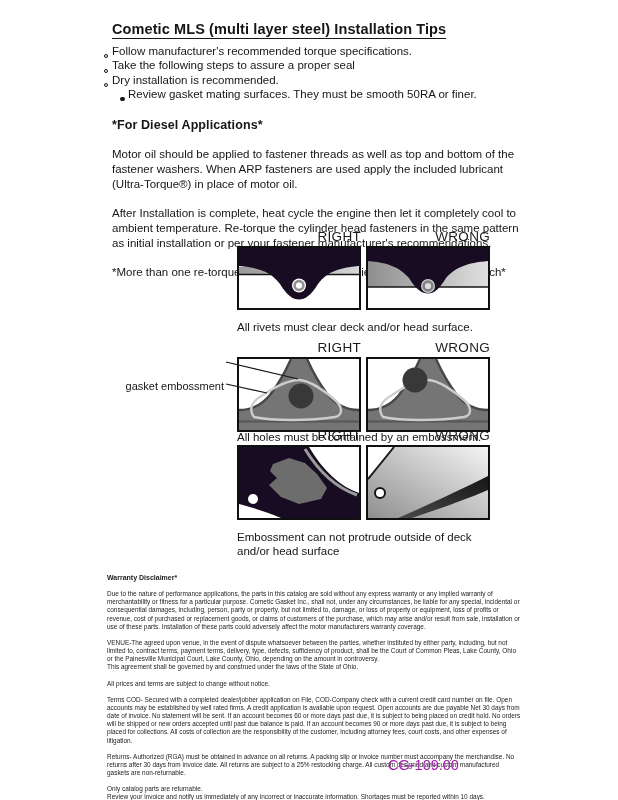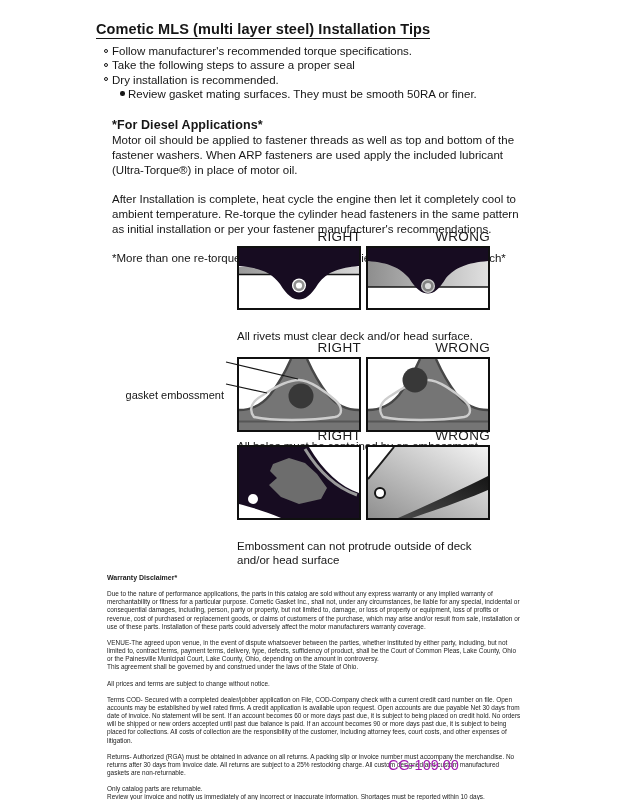--- a/index.html
+++ b/index.html
@@ -2,53 +2,53 @@
 <html><head>
 <meta charset="utf-8">
 <style>
   * { margin:0; padding:0; box-sizing:border-box; }
   html,body { width:618px; height:800px; background:#ffffff; font-family:"Liberation Sans", sans-serif; color:#161616; }
   #page { position:relative; width:618px; height:800px; background:#fff; overflow:hidden; }
 
   .abs { position:absolute; }
 
   
-  #title { left:96px; top:21px; font-size:14.5px; font-weight:bold; border-bottom:1.6px solid #161616; padding-bottom:1px; letter-spacing:0.1px; }
+  #title { left:112px; top:21px; font-size:14.5px; font-weight:bold; border-bottom:1.6px solid #161616; padding-bottom:1px; letter-spacing:0.1px; }
 
   
   #tips { left:104px; top:44px; width:430px; font-size:11.5px; line-height:14.3px; }
-  .bullet-row { display:flex; align-items:flex-start; }
+  .bullet-row { display:flex; align-items:flex-end; }
   .b-open { width:4px; height:4px; border:1.2px solid #161616; border-radius:50%; margin:4.5px 4px 0 0; flex:none; }
   .b-fill { width:4.5px; height:4.5px; background:#161616; border-radius:50%; margin:4.5px 3.5px 0 0; flex:none; }
   .sub-list { padding-left:16px; }
 
   
   #diesel { left:112px; top:118px; width:409px; font-size:11.5px; line-height:15px; }
-  #diesel h2 { font-size:12.5px; font-weight:bold; margin-bottom:0; letter-spacing:0.1px; }
+  #diesel h2 { font-size:12.5px; font-weight:bold; margin-bottom:14px; letter-spacing:0.1px; }
   #diesel p { margin-bottom:14px; }
   #diesel .note { margin-bottom:0; }
 
   
   .dg-label-row { display:flex; }
   .dg-label { width:124px; text-align:right; font-size:13.5px; color:#1b1b1b; letter-spacing:0.3px; }
   .dg-label.second { margin-left:5px; }
   .dg-boxes { display:flex; margin-top:2px; }
   .dg-box { width:124px; border:2px solid #101010; background:#fff; }
   .dg-box + .dg-box { margin-left:5px; }
   .dg-box svg { display:block; width:120px; }
-  .dg-caption { font-size:11.5px; line-height:13.5px; margin-top:20px; white-space:pre-line; }
+  .dg-caption { font-size:11.5px; line-height:13.5px; margin-top:11px; white-space:pre-line; }
 
   #diagram-row1 { left:237px; top:229px; width:260px; }
   #diagram-row3 { left:237px; top:428px; width:260px; }
 
   #diagram-row2 { left:110px; top:326px; width:382px; height:108px; }
   #diagram-row2 .boxes-offset { position:absolute; left:127px; top:14px; }
   .side-label { position:absolute; right:268px; text-align:right; font-size:11px; line-height:11.5px; width:120px; }
   #label-coolant { top:17px; }
-  #label-emboss { top:64px; }
+  #label-emboss { top:55px; }
   #leader-overlay { position:absolute; left:0; top:0; pointer-events:none; }
   #row2-caption { position:absolute; left:127px; top:94px; font-size:11.5px; white-space:nowrap; }
 
   
   #warranty { left:107px; top:574px; width:414px; font-size:6.45px; line-height:8.15px; color:#1c1c1c; }
   #warranty h3 { font-size:7px; font-weight:bold; margin-bottom:8px; }
   .w-para { margin-bottom:8px; white-space:pre-line; }
 
   #footer-code { left:388px; top:757px; font-size:14.5px; color:#a21caf; }
 </style>

